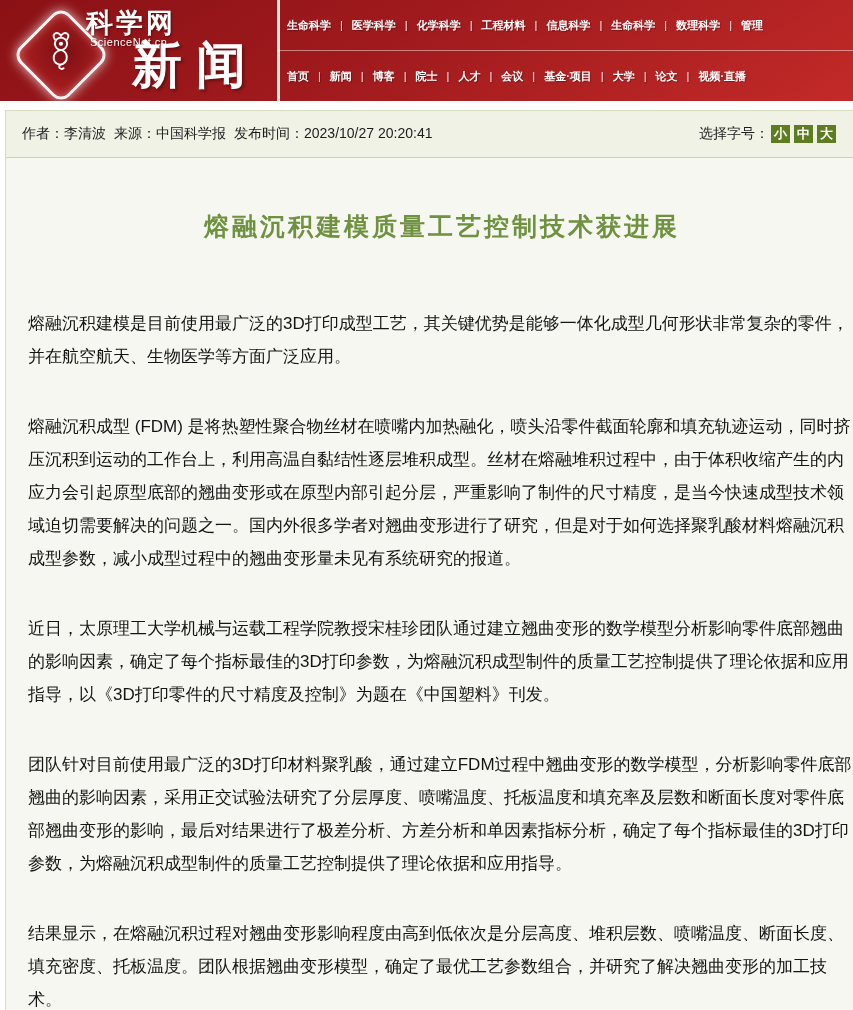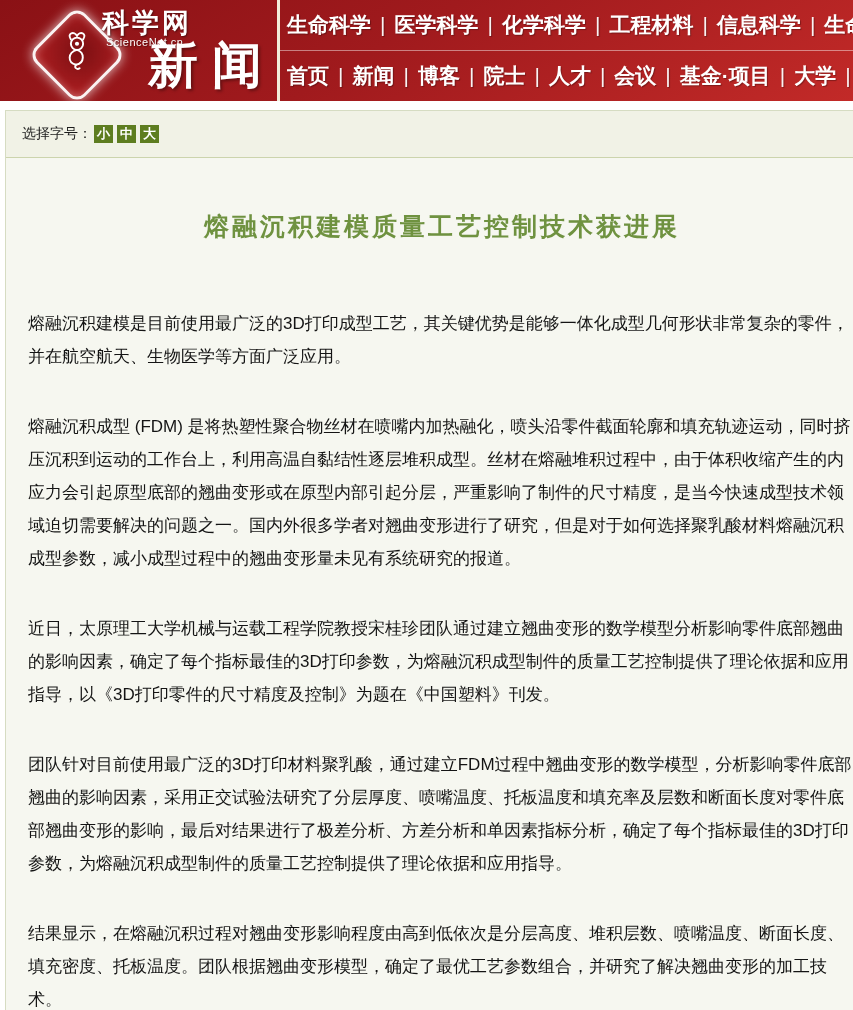--- a/index.html
+++ b/index.html
@@ -5,21 +5,21 @@
   html,body{margin:0;padding:0;}
   body{
     width:853px;height:1010px;overflow:hidden;position:relative;
     background:#ffffff;font-family:"Liberation Sans","DejaVu Sans",sans-serif;
   }
   
   .site-header{
     position:relative;height:101px;overflow:hidden;
     background:linear-gradient(150deg,#8a1115 0%,#a01a1d 45%,#c22a28 100%);
   }
-  .brand{position:absolute;left:16px;top:0;width:242px;height:101px;cursor:pointer;}
+  .brand{position:absolute;left:0;top:0;width:242px;height:101px;cursor:pointer;}
   .logo-diamond{
     position:absolute;left:26px;top:20px;width:64px;height:64px;
     transform:rotate(45deg);border:3px solid rgba(255,255,255,.95);border-radius:12px;
     background:radial-gradient(circle at 50% 42%,#7c0f12 0%,#a11a1d 70%,#b42224 100%);
     box-shadow:0 0 12px rgba(255,255,255,.75), inset 0 0 8px rgba(255,255,255,.35);
   }
   .logo-knot{position:absolute;left:8px;top:8px;width:42px;height:42px;transform:rotate(-45deg);}
   .site-name{
     position:absolute;left:86px;top:5px;color:#fff;font-size:27px;font-weight:bold;
     letter-spacing:3px;text-shadow:1px 1px 2px rgba(0,0,0,.45);white-space:nowrap;
@@ -32,21 +32,21 @@
     position:absolute;left:132px;top:32px;color:#fff;font-size:50px;font-weight:bold;
     letter-spacing:14px;text-shadow:2px 2px 3px rgba(0,0,0,.35);white-space:nowrap;
   }
   .header-vdivider{position:absolute;left:277px;top:0;bottom:0;width:3px;background:#f2edda;}
   .nav{position:absolute;left:280px;right:0;top:0;bottom:0;}
   .nav-row{
     margin:0;padding:0 0 0 7px;list-style:none;height:50px;display:flex;align-items:center;
     white-space:nowrap;overflow:hidden;
   }
   .nav-item{
-    color:#fff;font-size:21px;font-weight:bold;flex:0 0 auto;cursor:pointer;
+    color:#fff;font-size:11px;font-weight:bold;flex:0 0 auto;cursor:pointer;
     text-shadow:1px 1px 1px rgba(0,0,0,.3);
   }
   .nav-item + .nav-item::before{content:"|";font-weight:normal;margin:0 9px;color:rgba(255,255,255,.95);}
   .nav-row-divider{height:1px;background:rgba(255,255,255,.45);}
   
   .content-box{
     margin:9px 0 0 5px;width:880px;min-height:940px;
     background:#f6f7f0;border:1px solid #d6dcc2;box-sizing:border-box;
   }
   .meta-bar{
@@ -112,20 +112,23 @@
         <li class="nav-item">基金·项目</li>
         <li class="nav-item">大学</li>
         <li class="nav-item">论文</li>
         <li class="nav-item">视频·直播</li>
       </ul>
   </nav>
 </header>
 
 <main class="content-box">
   <div class="meta-bar">
+    <div class="byline">
+      <span>作者：</span><span class="val">李清波</span><span>来源：</span><span class="val">中国科学报</span><span>发布时间：</span><span>2023/10/27 20:20:41</span>
+    </div>
     <div class="font-size-chooser">
       <span>选择字号：</span>
       <ul class="fs-options">
           <li class="fs-btn">小</li>
           <li class="fs-btn">中</li>
           <li class="fs-btn">大</li>
         </ul>
     </div>
   </div>
   <article class="article">

